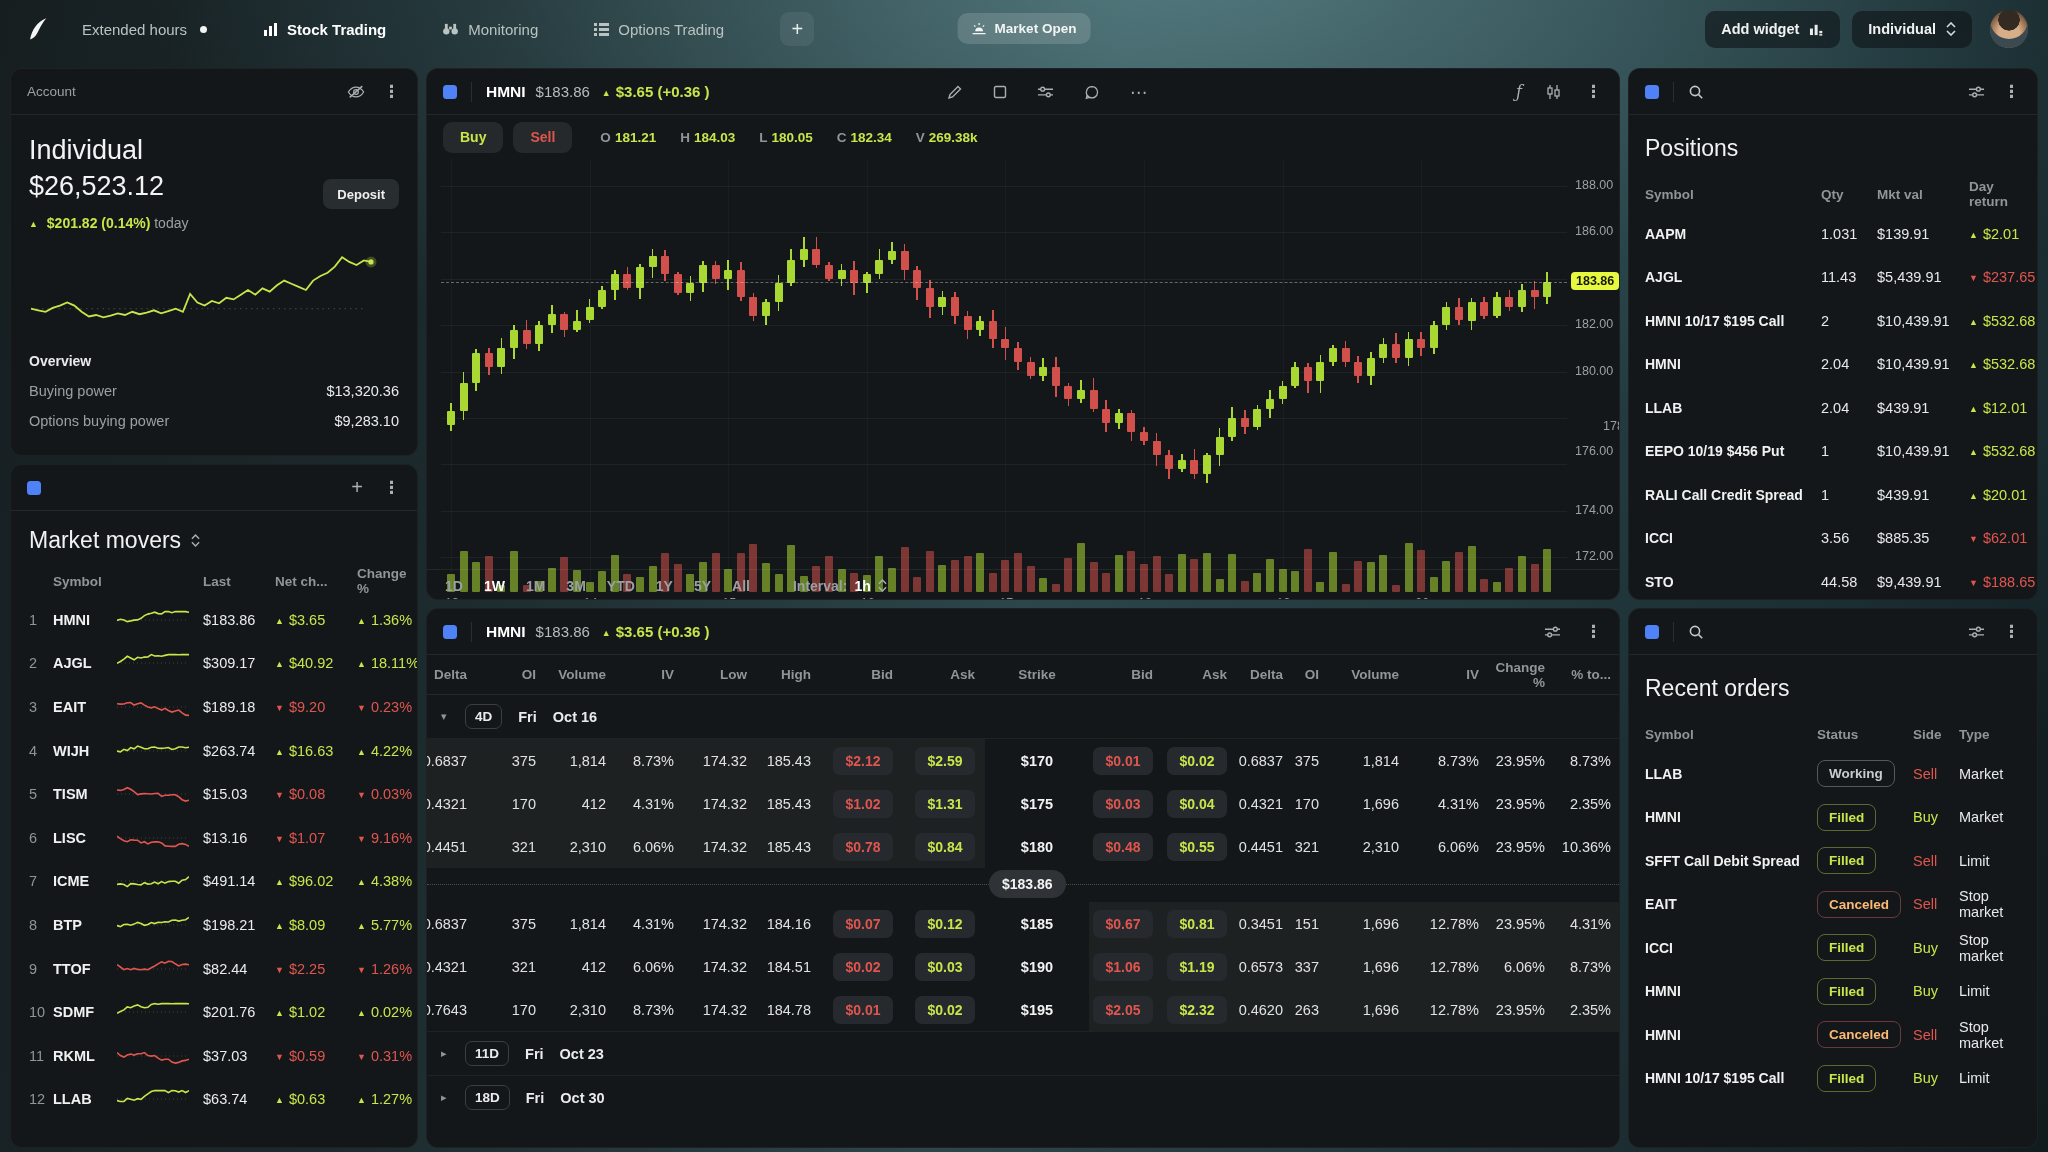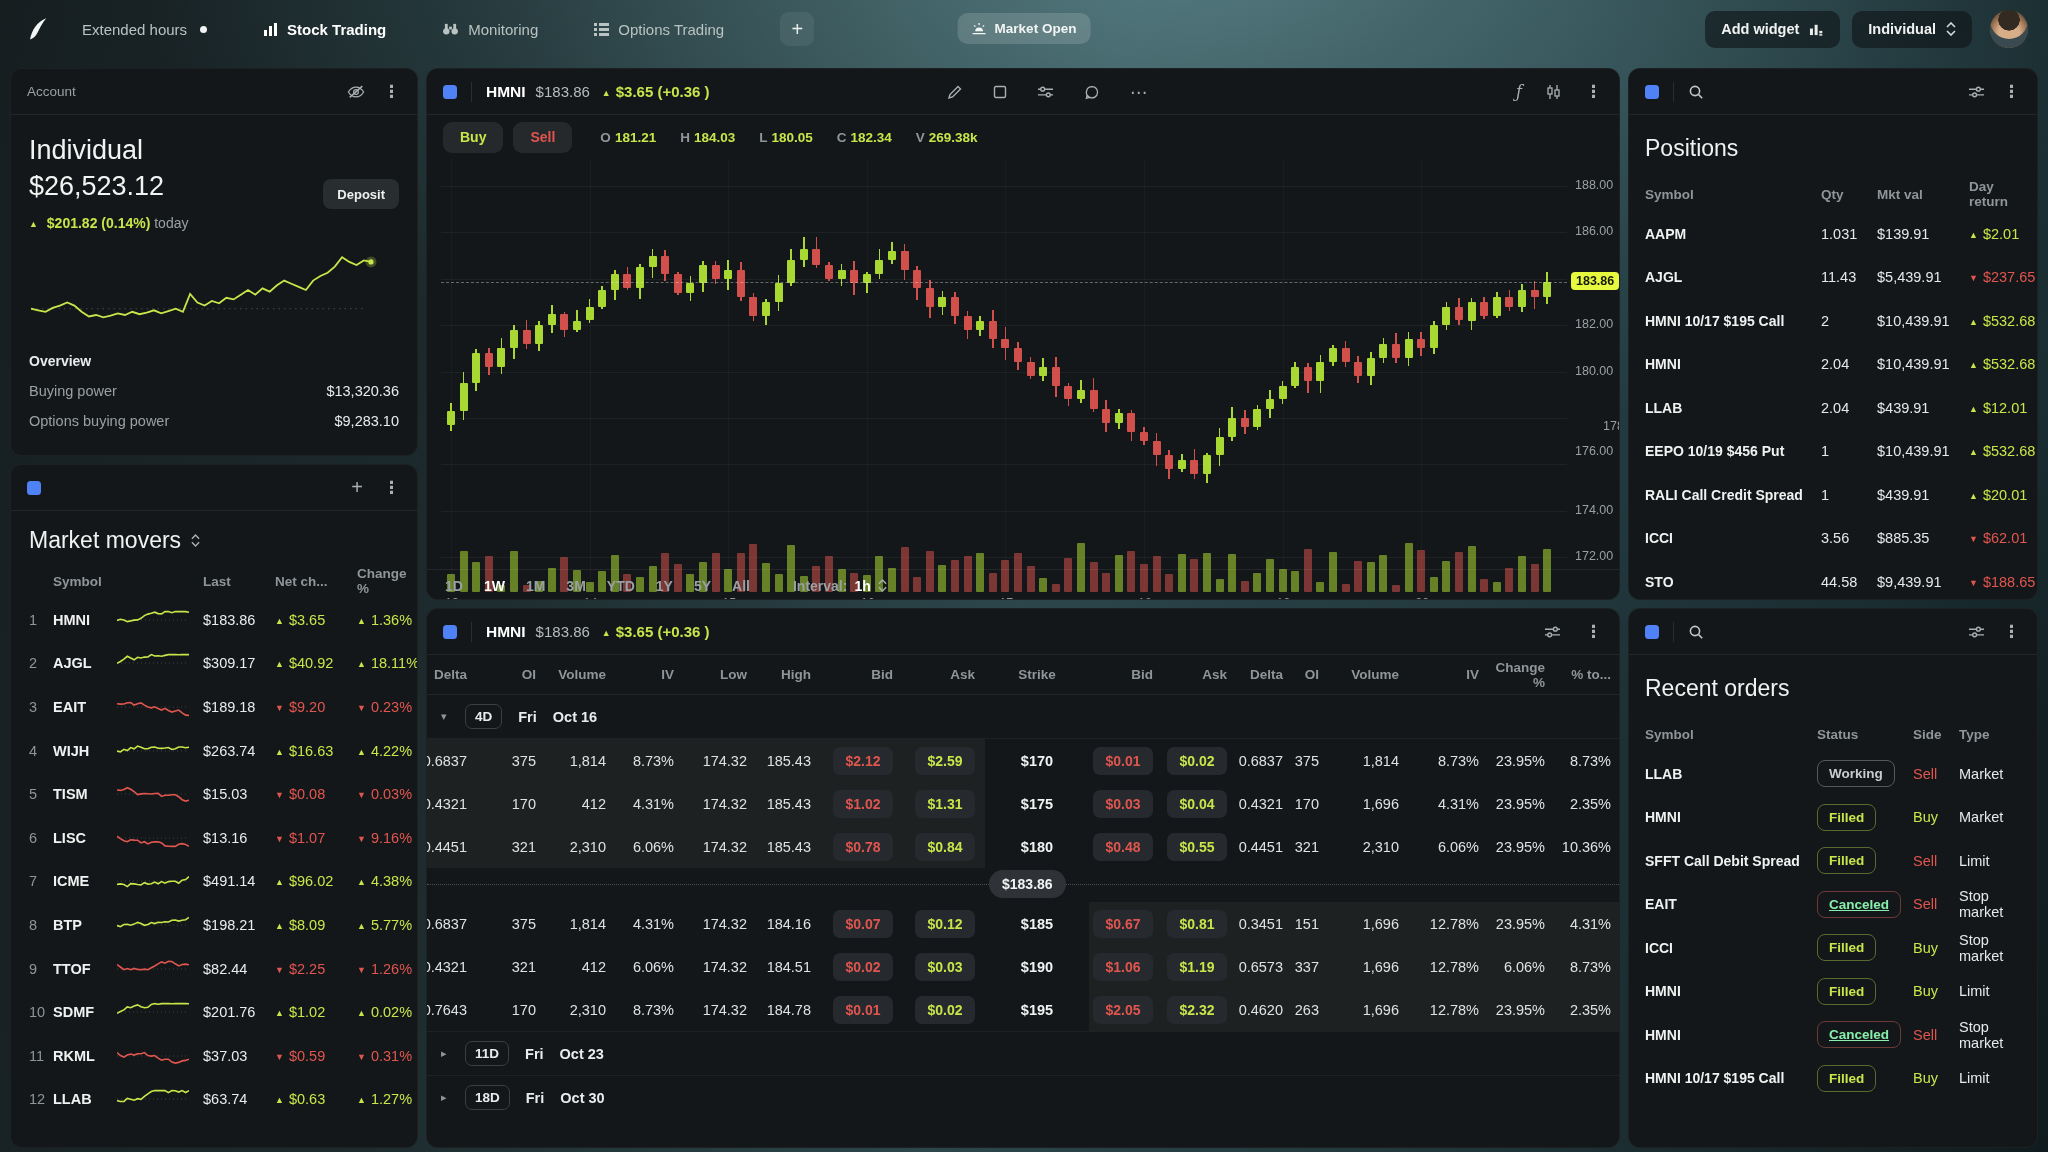--- a/index.html
+++ b/index.html
@@ -93,21 +93,21 @@
   .rp-title { font-size:23px; font-weight:500; color:#f0f2f1; padding:20px 16px 2px; }
   .pos-grid { display:grid; grid-template-columns:176px 56px 92px 1fr; align-items:center; padding:0 16px; }
   .pos-head { height:36px; margin-top:12px; font-size:13.5px; font-weight:700; color:#8f9598; }
   .pos-row { height:43.5px; font-size:14.5px; }
   .pos-sym { font-weight:700; color:#f0f2f1; font-size:14px; }
   .ord-grid { display:grid; grid-template-columns:172px 96px 46px 1fr; align-items:center; padding:0 16px; }
   .ord-row { height:43.5px; font-size:14.5px; }
   .status { display:inline-block; padding:5px 11px; border-radius:8px; font-size:13.5px; font-weight:600; border:1px solid; }
   .st-working { color:#c9ccce; border-color:#55595c; }
   .st-filled { color:#c8e64a; border-color:#5a6b2f; }
-  .st-canceled { color:#86efac; border-color:#6b3a38;text-decoration:underline; }
+  .st-canceled { color:#fdba74; border-color:#6b3a38; }
   svg { display:block; }
 </style>
 </head>
 <body>
 
 <div class="topbar">
   <div class="logo">
     <svg width="26" height="26" viewBox="0 0 32 32">
         <path d="M7.5 29 C9.5 17.5 16 7 27.5 2.8 C21.5 10 19.6 15 16.4 21 C13.8 25.6 11.4 27.6 7.5 29 Z" fill="#f4f6f5"></path>
       </svg>

